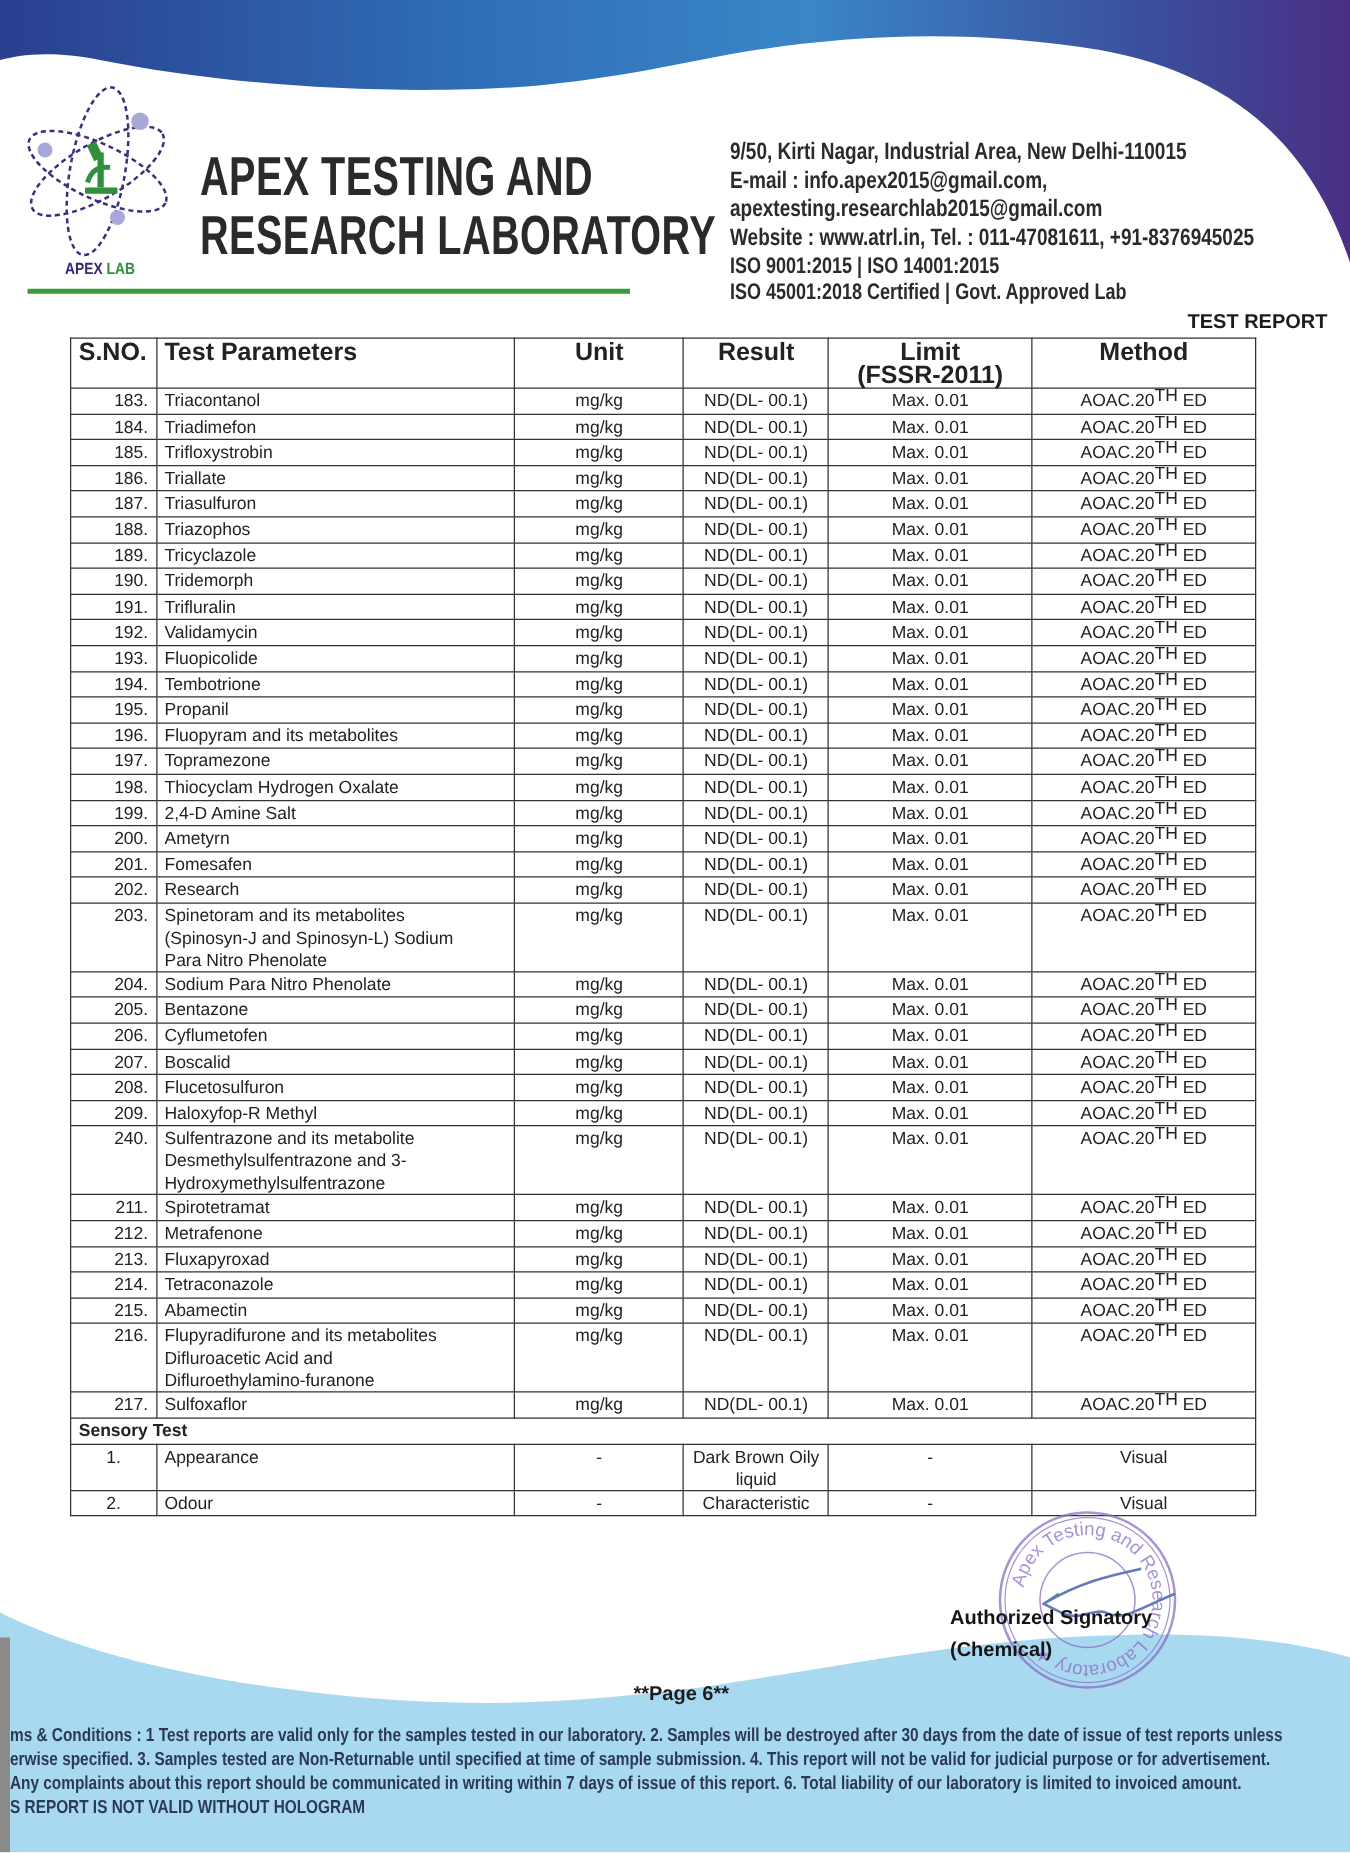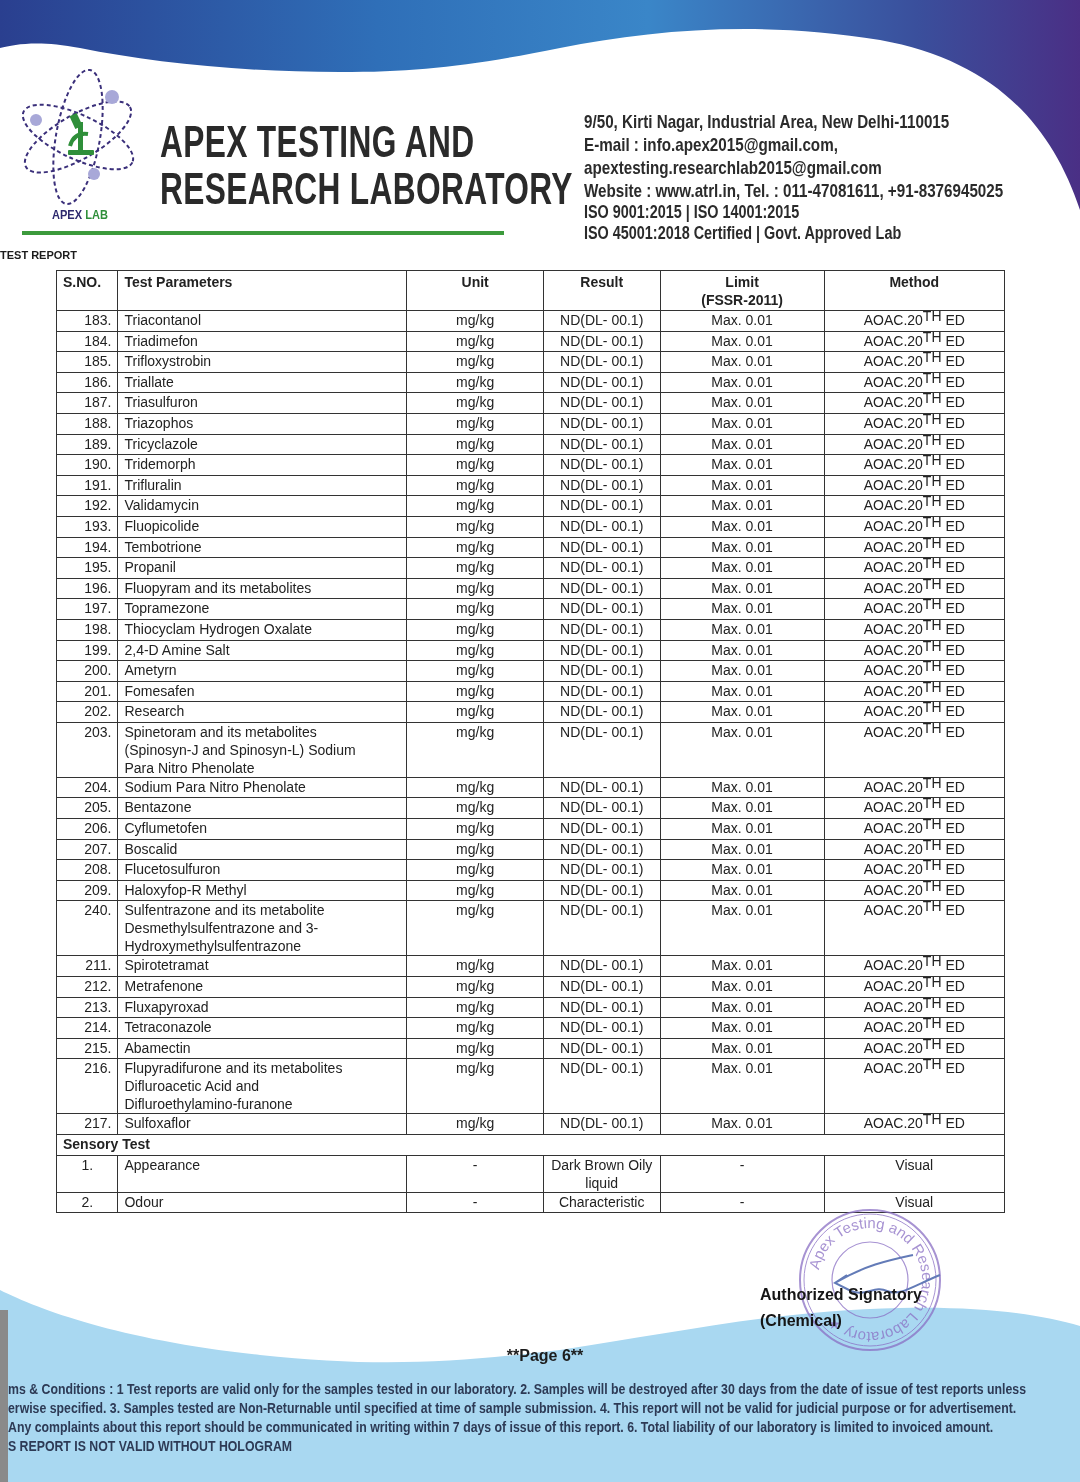--- a/index.html
+++ b/index.html
@@ -12,25 +12,25 @@
   .logo { position: absolute; left: 16px; top: 62px; width: 130px; height: 150px; z-index: 2; }
   .logo-caption { position: absolute; left: 52px; top: 207px; font-size: 13px; font-weight: bold; color: #2e2a6e; z-index: 2; letter-spacing: 0; transform: scaleX(0.85); transform-origin: left; }
   .logo-caption .lab { color: #2f8f3a; }
 
   .brand { position: absolute; left: 160px; top: 118px; z-index: 2; font-family: "Liberation Sans", sans-serif; font-weight: bold; color: #2a2a2a; font-size: 44px; line-height: 47px; transform: scaleX(0.72); transform-origin: left top; letter-spacing: 0.5px; white-space: nowrap; }
   .brand-rule { position: absolute; left: 22px; top: 231px; width: 482px; height: 4px; background: #3c9a3c; z-index: 2; }
 
   .contact { position: absolute; left: 584px; top: 110px; z-index: 2; font-size: 19px; line-height: 23px; color: #2b2b2b; transform: scaleX(0.8); transform-origin: left top; white-space: nowrap; font-weight: bold; }
   .contact .iso { font-size: 18px; line-height: 21px; }
 
-  .report-title { position: absolute; left: 0; width: 1062px; top: 249px; text-align: left; font-weight: bold; font-size: 11px; z-index: 2; letter-spacing: 0; }
+  .report-title { position: absolute; left: 0; width: 1062px; top: 249px; text-align: right; font-weight: bold; font-size: 16px; z-index: 2; letter-spacing: 0; }
 
   table.report { position: absolute; left: 56px; top: 270px; width: 949px; border-collapse: collapse; z-index: 2; font-size: 14px; color: #222; }
   table.report th, table.report td { border: 1.5px solid #333; padding: 0 6px; height: 20.6px; line-height: 18px; vertical-align: top; }
-  table.report th { font-weight: bold; font-size: 14px; text-align: center; padding-top: 2px; height: 40px; }
+  table.report th { font-weight: bold; font-size: 20px; text-align: center; padding-top: 2px; height: 40px; }
   table.report th.left { text-align: left; }
   .c-sno { width: 60px; text-align: right; }
   .c-param { width: 282px; text-align: left; }
   .c-unit { width: 133px; text-align: center; }
   .c-res { width: 114px; text-align: center; }
   .c-lim { width: 160px; text-align: center; }
   .c-meth { width: 176px; text-align: center; }
   td.c-sno { text-align: right; padding-right: 4px; }
   sup.th { font-size: 14px; vertical-align: 4px; line-height: 0; }
   td.section { font-weight: bold; text-align: left; padding-left: 6px; }

